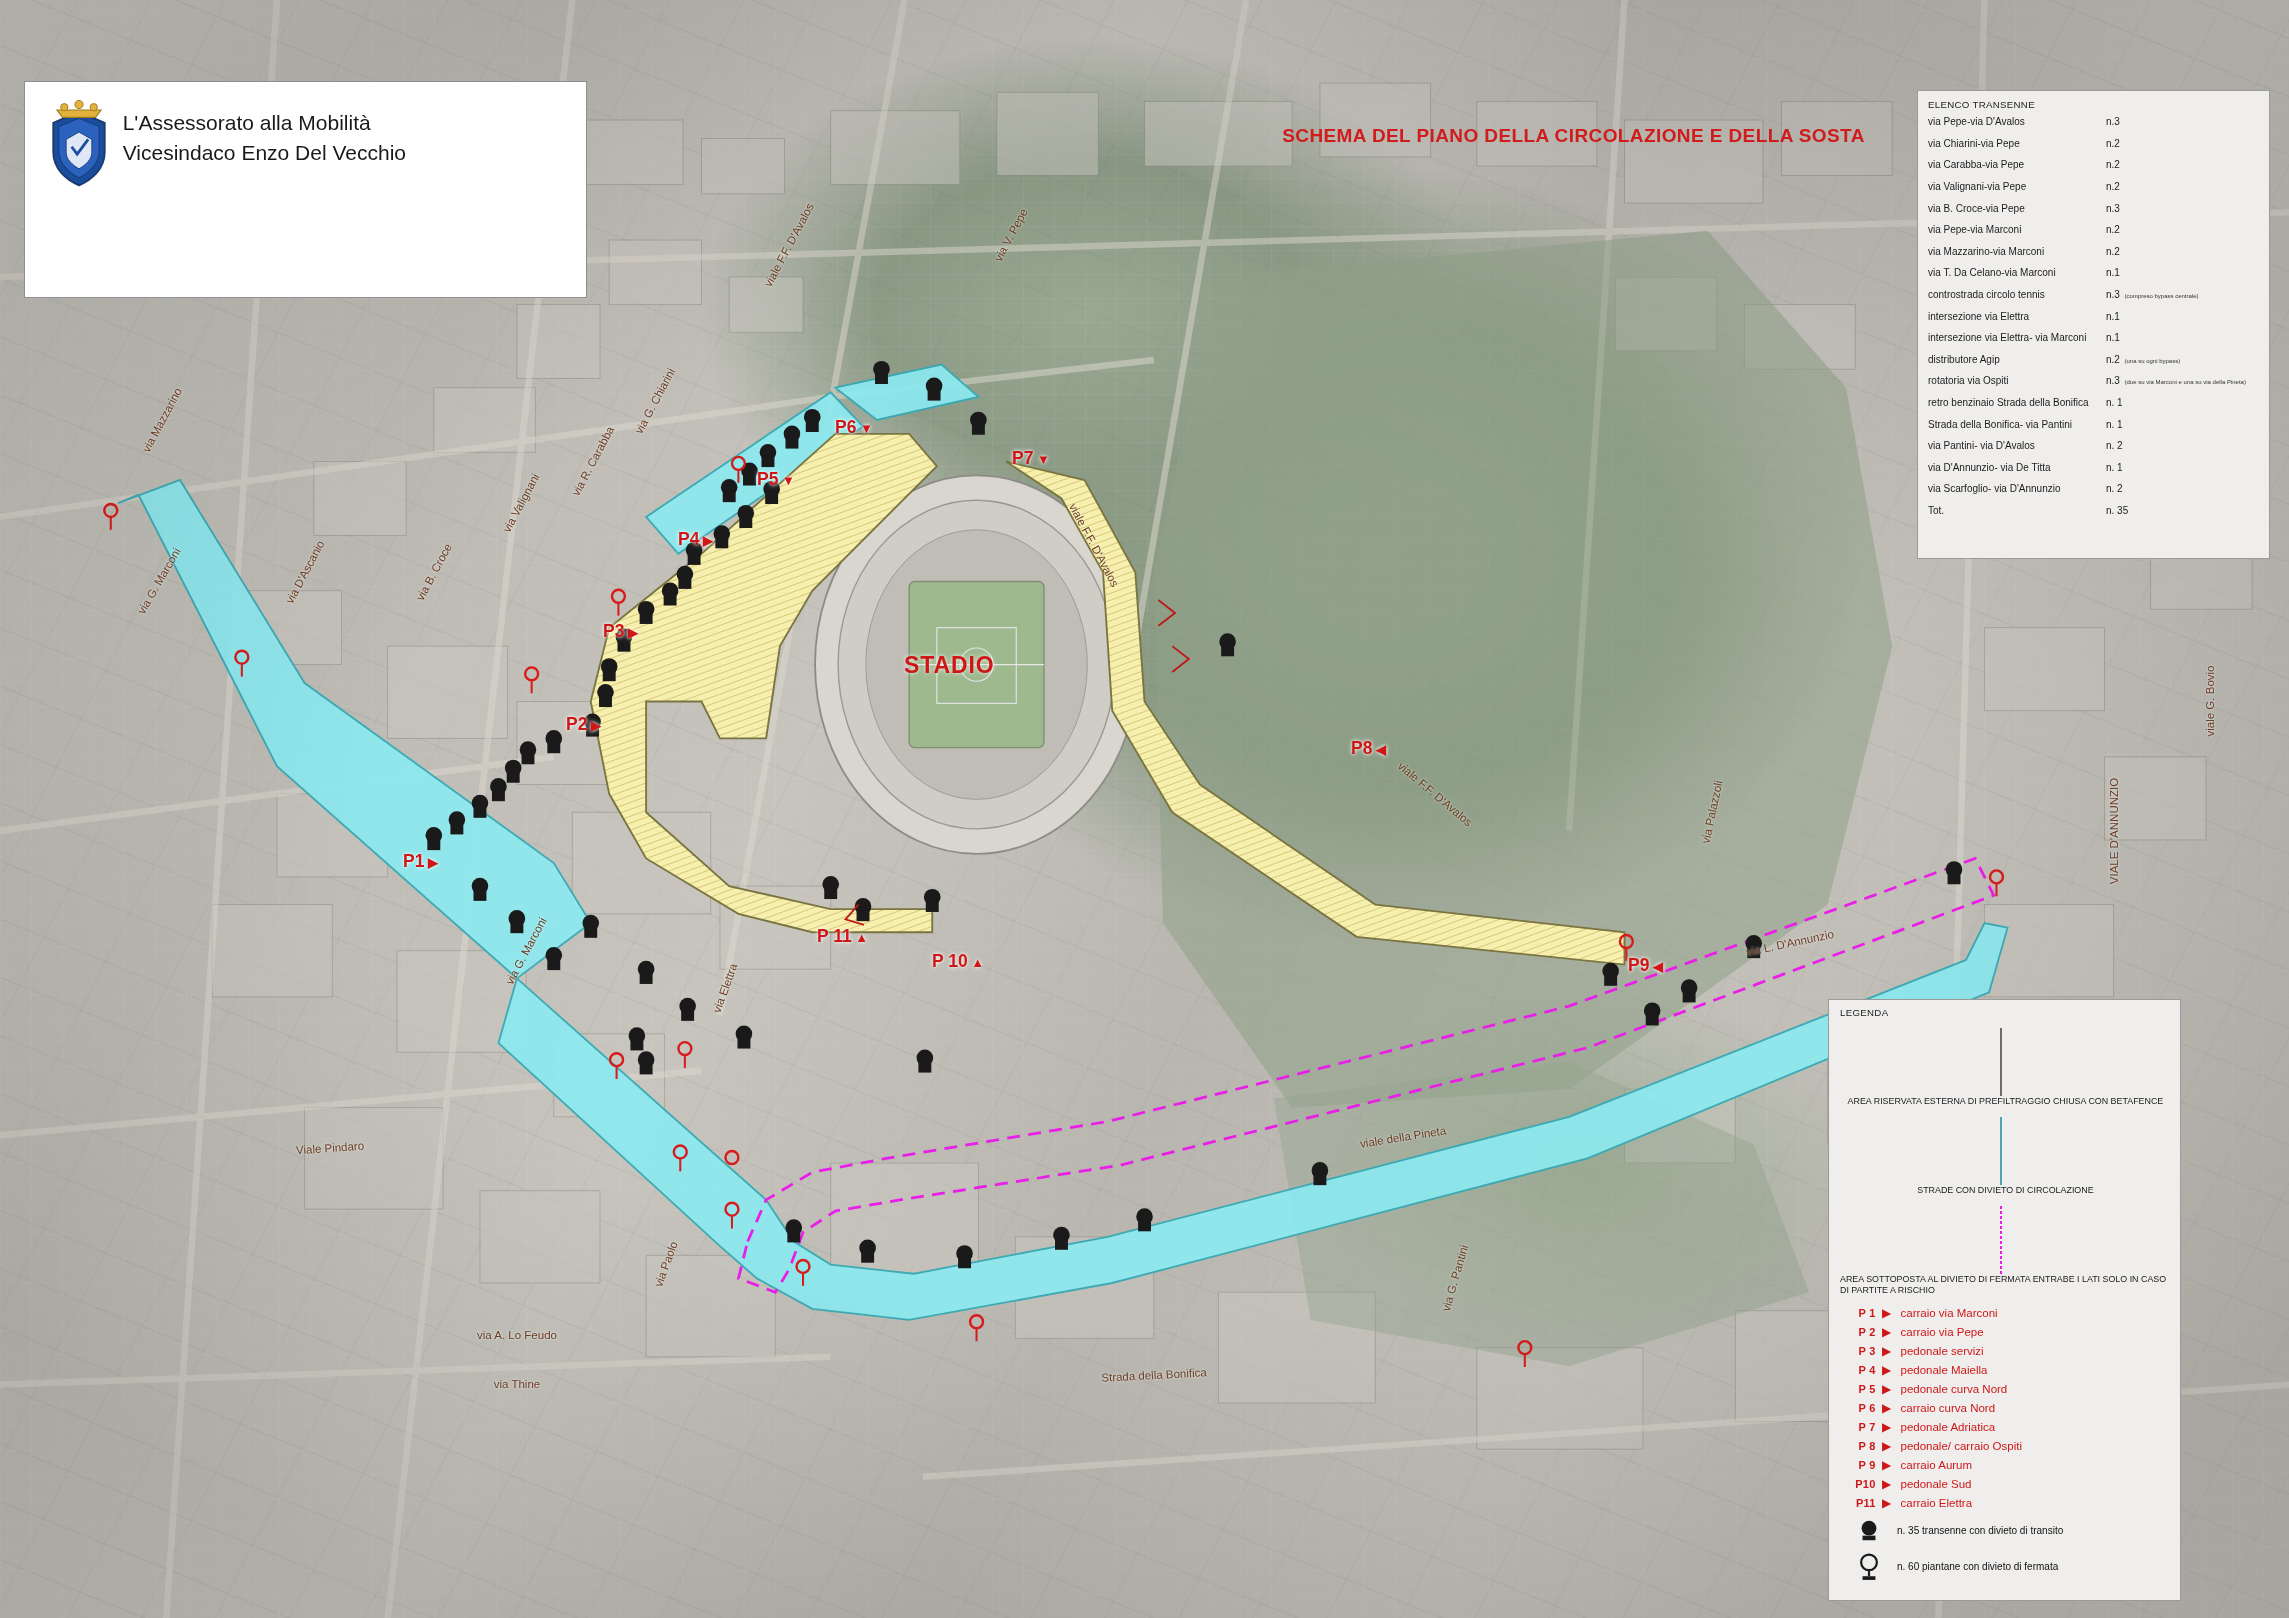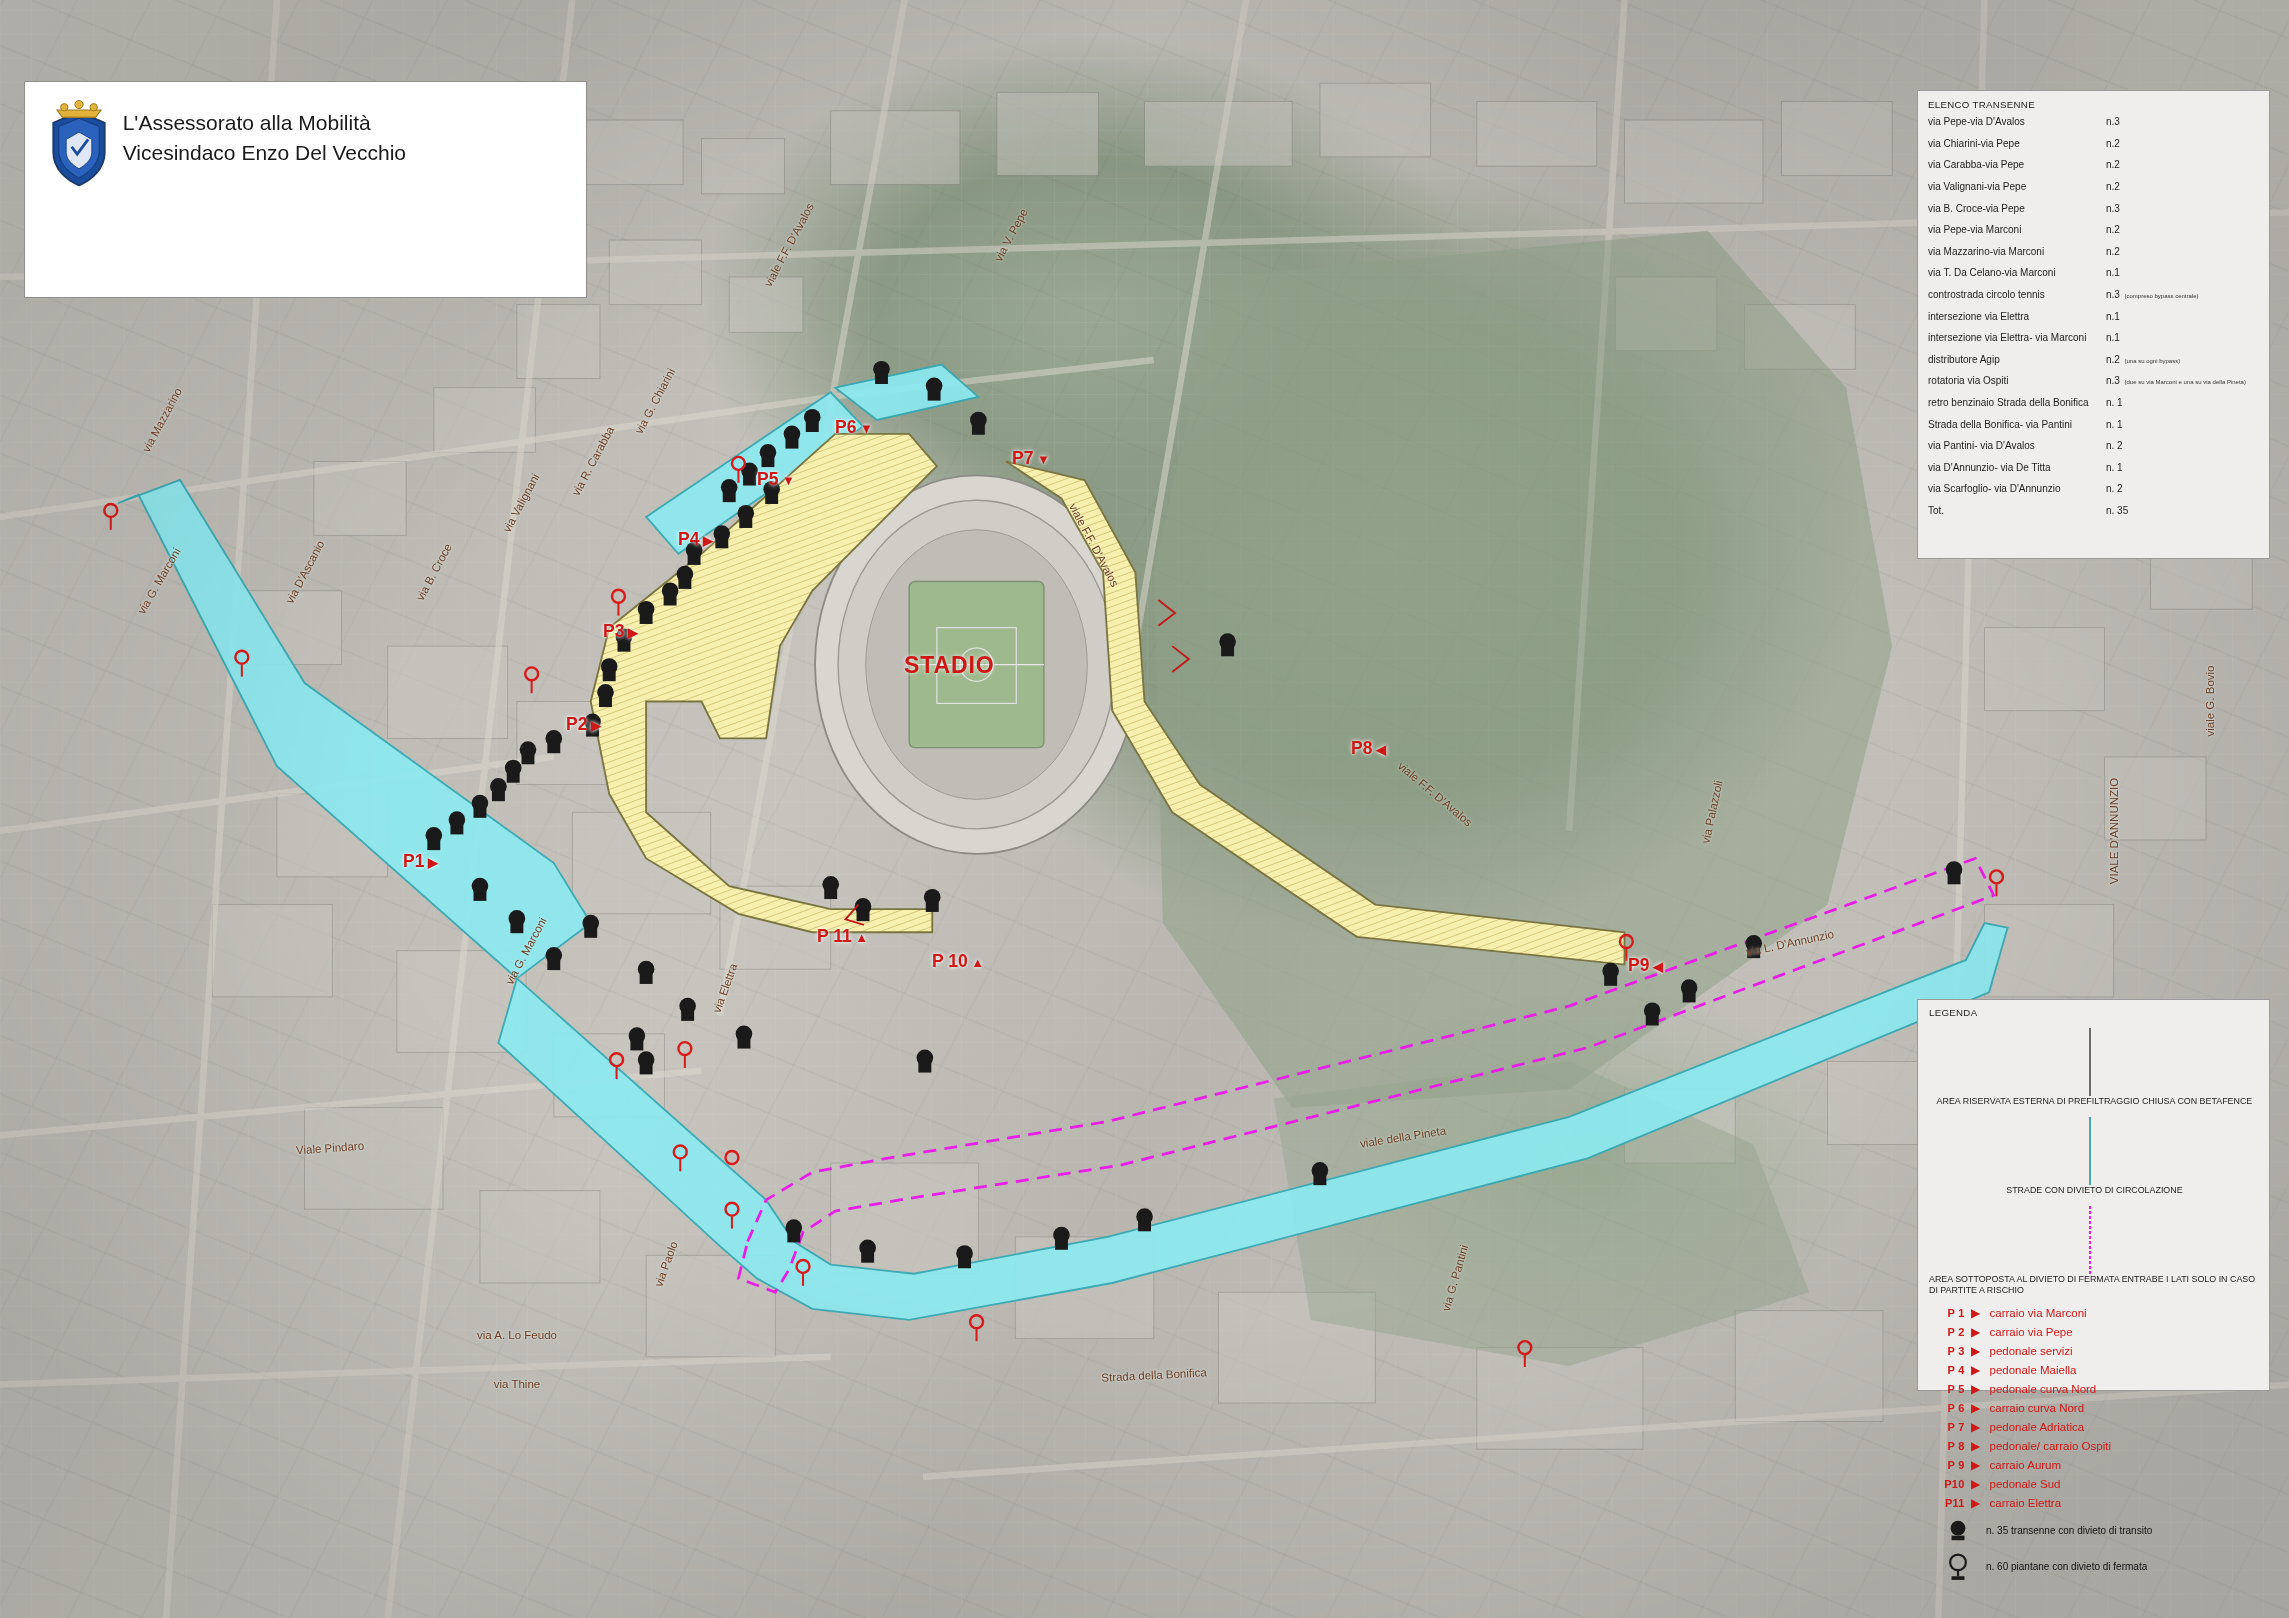--- a/index.html
+++ b/index.html
@@ -118,22 +118,22 @@
   }
   .tr-row .nm { flex: 0 0 178px; }
   .tr-row .qt { flex: 0 0 auto; }
   .tr-row .note { font-size: 6px; color:#333; margin-left: 4.6px; }
   .tr-total { margin-top: 9.2px; }
   .tr-total .nm { font-weight: 400; }
 
   
   #legend-panel {
     position: absolute;
-    left: 1917px; top: 999px;
-    width: 353px; height: 392px;
+    left: 1828px; top: 999px;
+    width: 353px; height: 602px;
     background: #efeeec;
     border: 0.9px solid #9a9a9a;
     padding: 7.4px 9.2px 7.4px 11px;
   }
   #legend-panel .panel-head {
     font-size: 9.7px; color: #222; margin-bottom: 9.2px; letter-spacing:0.3px;
   }
   .lg-row { display: flex; align-items: center; margin-bottom: 9.2px; flex-direction: column; }
   .lg-swatch { flex: 0 0 68px; height: 24px; margin-right: 9.2px; }
   .sw-yellow {
@@ -516,20 +516,21 @@
       <circle cx="38" cy="6" r="4.5" fill="#e3b23c" stroke="#9c7a1d" stroke-width="1"></circle>
       <circle cx="54" cy="9" r="4" fill="#e3b23c" stroke="#9c7a1d" stroke-width="1"></circle>
     </svg>
     <div class="header-text">
       <div class="header-sub">L'Assessorato alla Mobilità</div>
       <div class="header-sub" style="margin-top:1.8px;">Vicesindaco Enzo Del Vecchio</div>
     </div>
   </div>
 
   <div id="map-title">
+    <div>SCHEMA DEL PIANO DELLA CIRCOLAZIONE E DELLA SOSTA</div>
   </div>
 
   <div id="transenne-panel">
     <div class="panel-head">ELENCO TRANSENNE</div>
     <div id="transenne-rows">
         <div class="tr-row">
           <span class="nm">via Pepe-via D'Avalos</span>
           <span class="qt">n.3</span>
         </div>
         <div class="tr-row">

